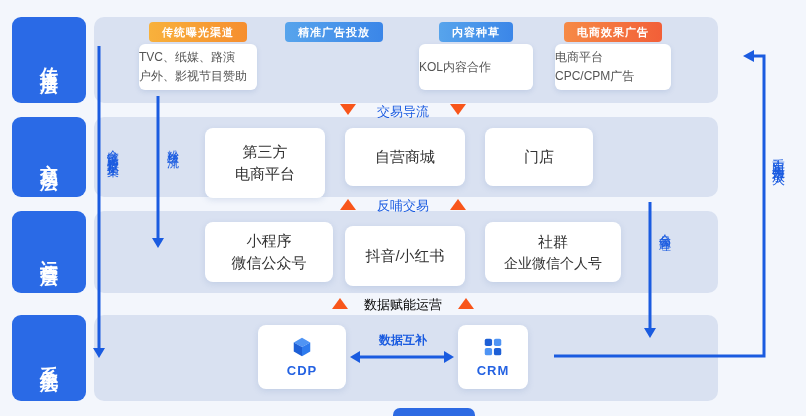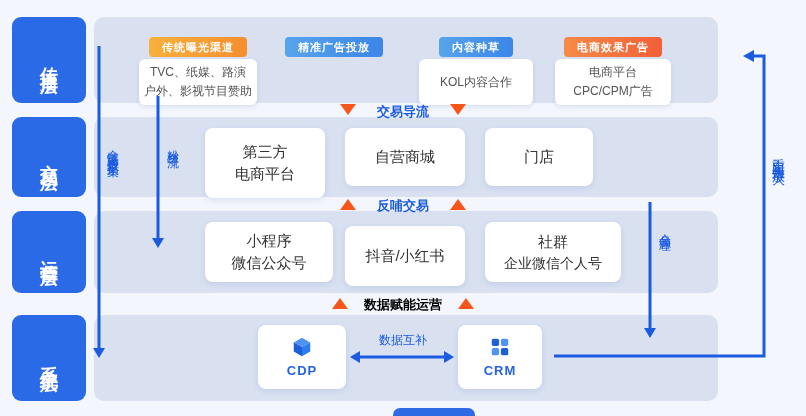--- a/index.html
+++ b/index.html
@@ -11,44 +11,44 @@
   .layer-label{position:absolute;left:12px;width:74px;background:#2a6ae6;border-radius:9px;color:#fff;
     display:flex;align-items:center;justify-content:center;writing-mode:vertical-rl;text-orientation:upright;
     letter-spacing:5px;font-size:18px;font-weight:bold;z-index:2}
   .ll1{top:17px;height:86px}.ll2{top:117px;height:80px}.ll3{top:211px;height:82px}.ll4{top:315px;height:86px}
 
   
   .panel{position:absolute;left:94px;width:624px;background:#d9e1f1;border-radius:10px;z-index:1}
   .p1{top:17px;height:86px}.p2{top:117px;height:80px}.p3{top:211px;height:82px}.p4{top:315px;height:86px}
 
   
-  .channel{position:absolute;top:37px;z-index:3;text-align:center}
+  .channel{position:absolute;top:22px;z-index:3;}
   .ch-header{width:fit-content;margin:0 auto 2px;padding:0 13px;height:20px;line-height:20px;border-radius:4px;
     font-size:11px;font-weight:bold;color:#fff;letter-spacing:1px}
   .hdr-orange{background:linear-gradient(90deg,#f8b13c,#f68e2e)}
   .hdr-blue{background:linear-gradient(90deg,#57a4ec,#3b86e8)}
   .hdr-red{background:linear-gradient(90deg,#f68a46,#f25f38)}
   .ch-body{height:46px;background:#fff;border-radius:6px;box-shadow:0 2px 5px rgba(90,120,180,.18);
     display:flex;flex-direction:column;justify-content:center;font-size:12px;color:#555;line-height:1.55}
 
   
   .box{position:absolute;background:#fff;border-radius:8px;box-shadow:0 2px 6px rgba(90,120,180,.18);
     display:flex;flex-direction:column;justify-content:center;text-align:center;
     font-size:15px;color:#333;font-weight:500;line-height:1.45;z-index:3}
 
   
   .sysbox{position:absolute;background:#fff;border-radius:8px;box-shadow:0 2px 6px rgba(90,120,180,.18);
     display:flex;flex-direction:column;align-items:center;justify-content:center;gap:5px;z-index:3}
   .syslabel{font-size:13px;font-weight:bold;color:#2462e2;letter-spacing:1px}
 
   
-  .flow-label{position:absolute;z-index:5;text-align:center;font-size:13px;font-weight:bold;color:#1a5be0}
+  .flow-label{position:absolute;z-index:5;text-align:center;font-size:13px;font-weight:normal;color:#1a5be0}
   .flow-orange{color:#000000}
   .bridge-label{position:absolute;left:368px;top:332px;width:70px;text-align:center;
-    font-size:12px;font-weight:normal;color:#1a5be0;z-index:5}
+    font-size:12px;font-weight:bold;color:#1a5be0;z-index:5}
 
   
   .vnote{position:absolute;writing-mode:vertical-rl;text-orientation:upright;font-size:12px;color:#1a5be0;
     letter-spacing:2px;z-index:5;font-weight:500}
   .vnote-big{font-size:13px}
 
   .overlay{position:absolute;top:0;left:0;z-index:4;pointer-events:none}
 
   .partial{position:absolute;left:393px;top:408px;width:82px;height:12px;background:#2d6ae3;
     border-radius:7px 7px 0 0;z-index:4}
@@ -116,21 +116,21 @@
   </div>
 
   <div class="sysbox" style="left:258px;top:325px;width:88px;height:64px">
     <svg width="22" height="22" viewBox="0 0 24 24">
       <polygon points="12,2 21,7 12,12 3,7" fill="#4f94f4"></polygon>
       <polygon points="3,7 12,12 12,22 3,17" fill="#1d5fd6"></polygon>
       <polygon points="21,7 12,12 12,22 21,17" fill="#2e7bee"></polygon>
     </svg>
     <div class="syslabel">CDP</div>
   </div>
-  <div class="sysbox" style="left:458px;top:325px;width:84px;height:64px">
+  <div class="sysbox" style="left:458px;top:325px;width:70px;height:64px">
     <svg width="22" height="22" viewBox="0 0 24 24">
       <rect x="3" y="3" width="8" height="8" rx="2" fill="#1d5fd6"></rect>
       <rect x="13" y="3" width="8" height="8" rx="2" fill="#4f94f4"></rect>
       <rect x="3" y="13" width="8" height="8" rx="2" fill="#4f94f4"></rect>
       <rect x="13" y="13" width="8" height="8" rx="2" fill="#1d5fd6"></rect>
     </svg>
     <div class="syslabel">CRM</div>
   </div>
 
   <svg class="overlay" width="806" height="416" viewBox="0 0 806 416">

